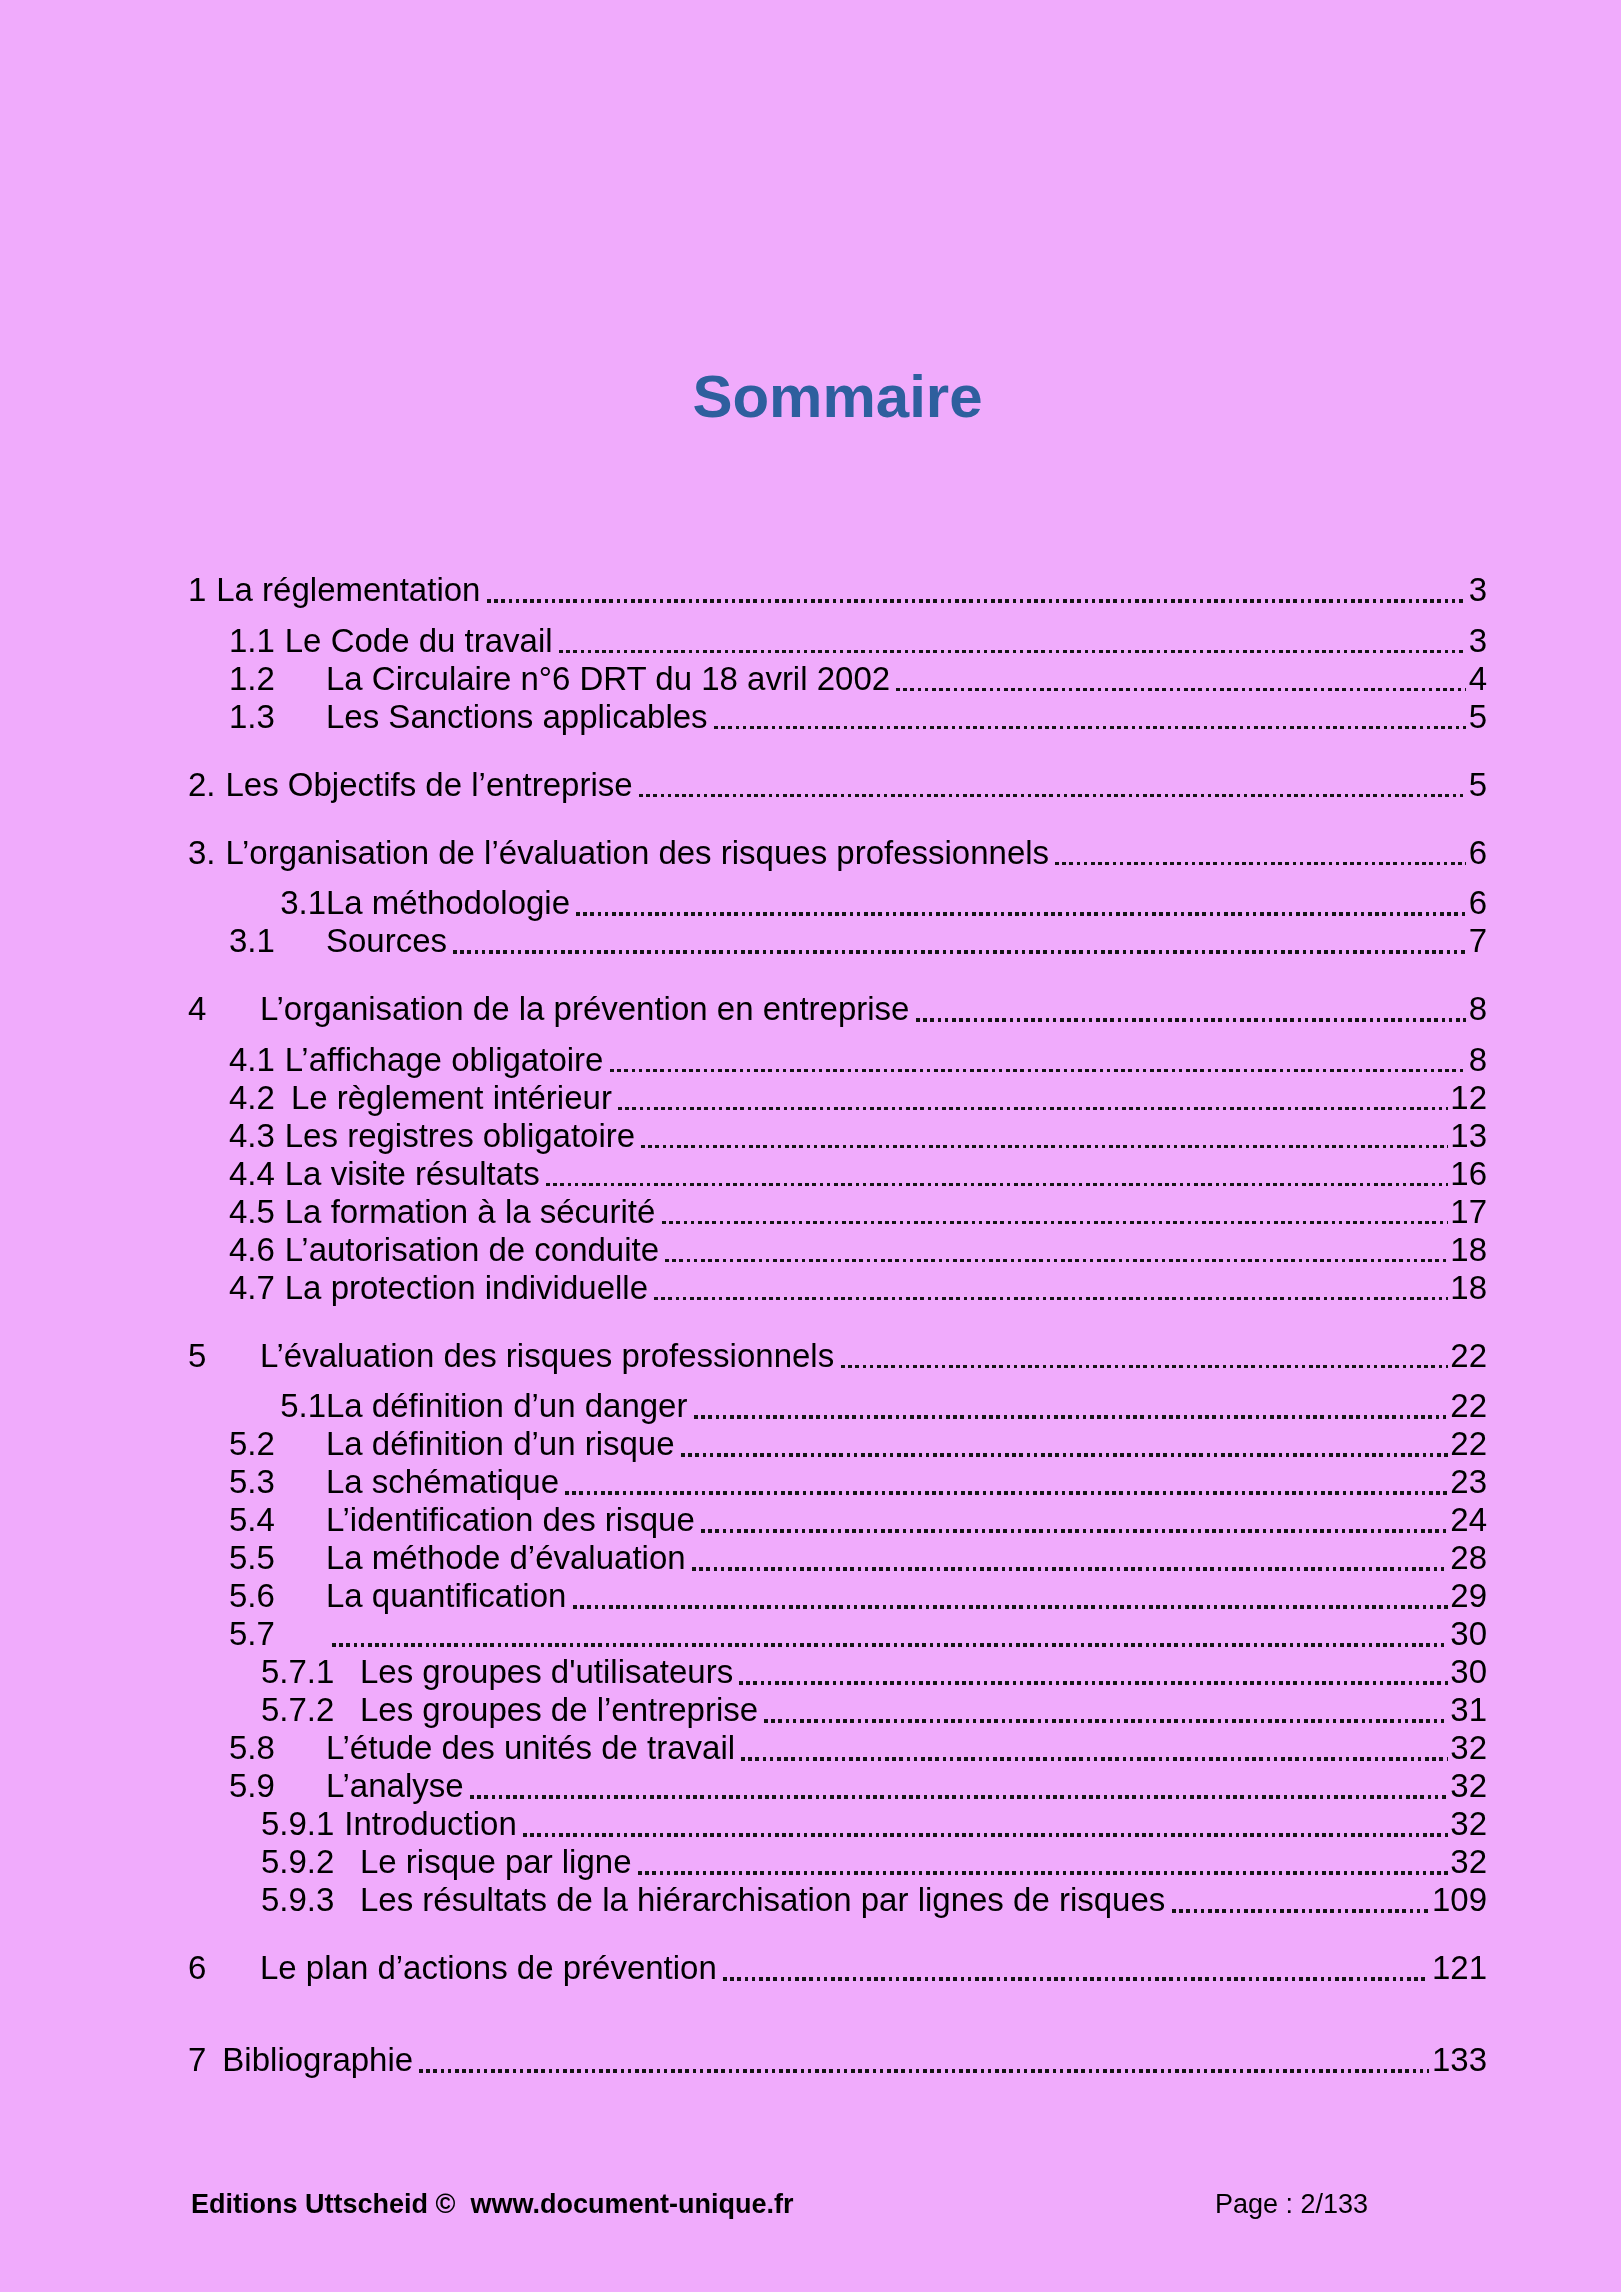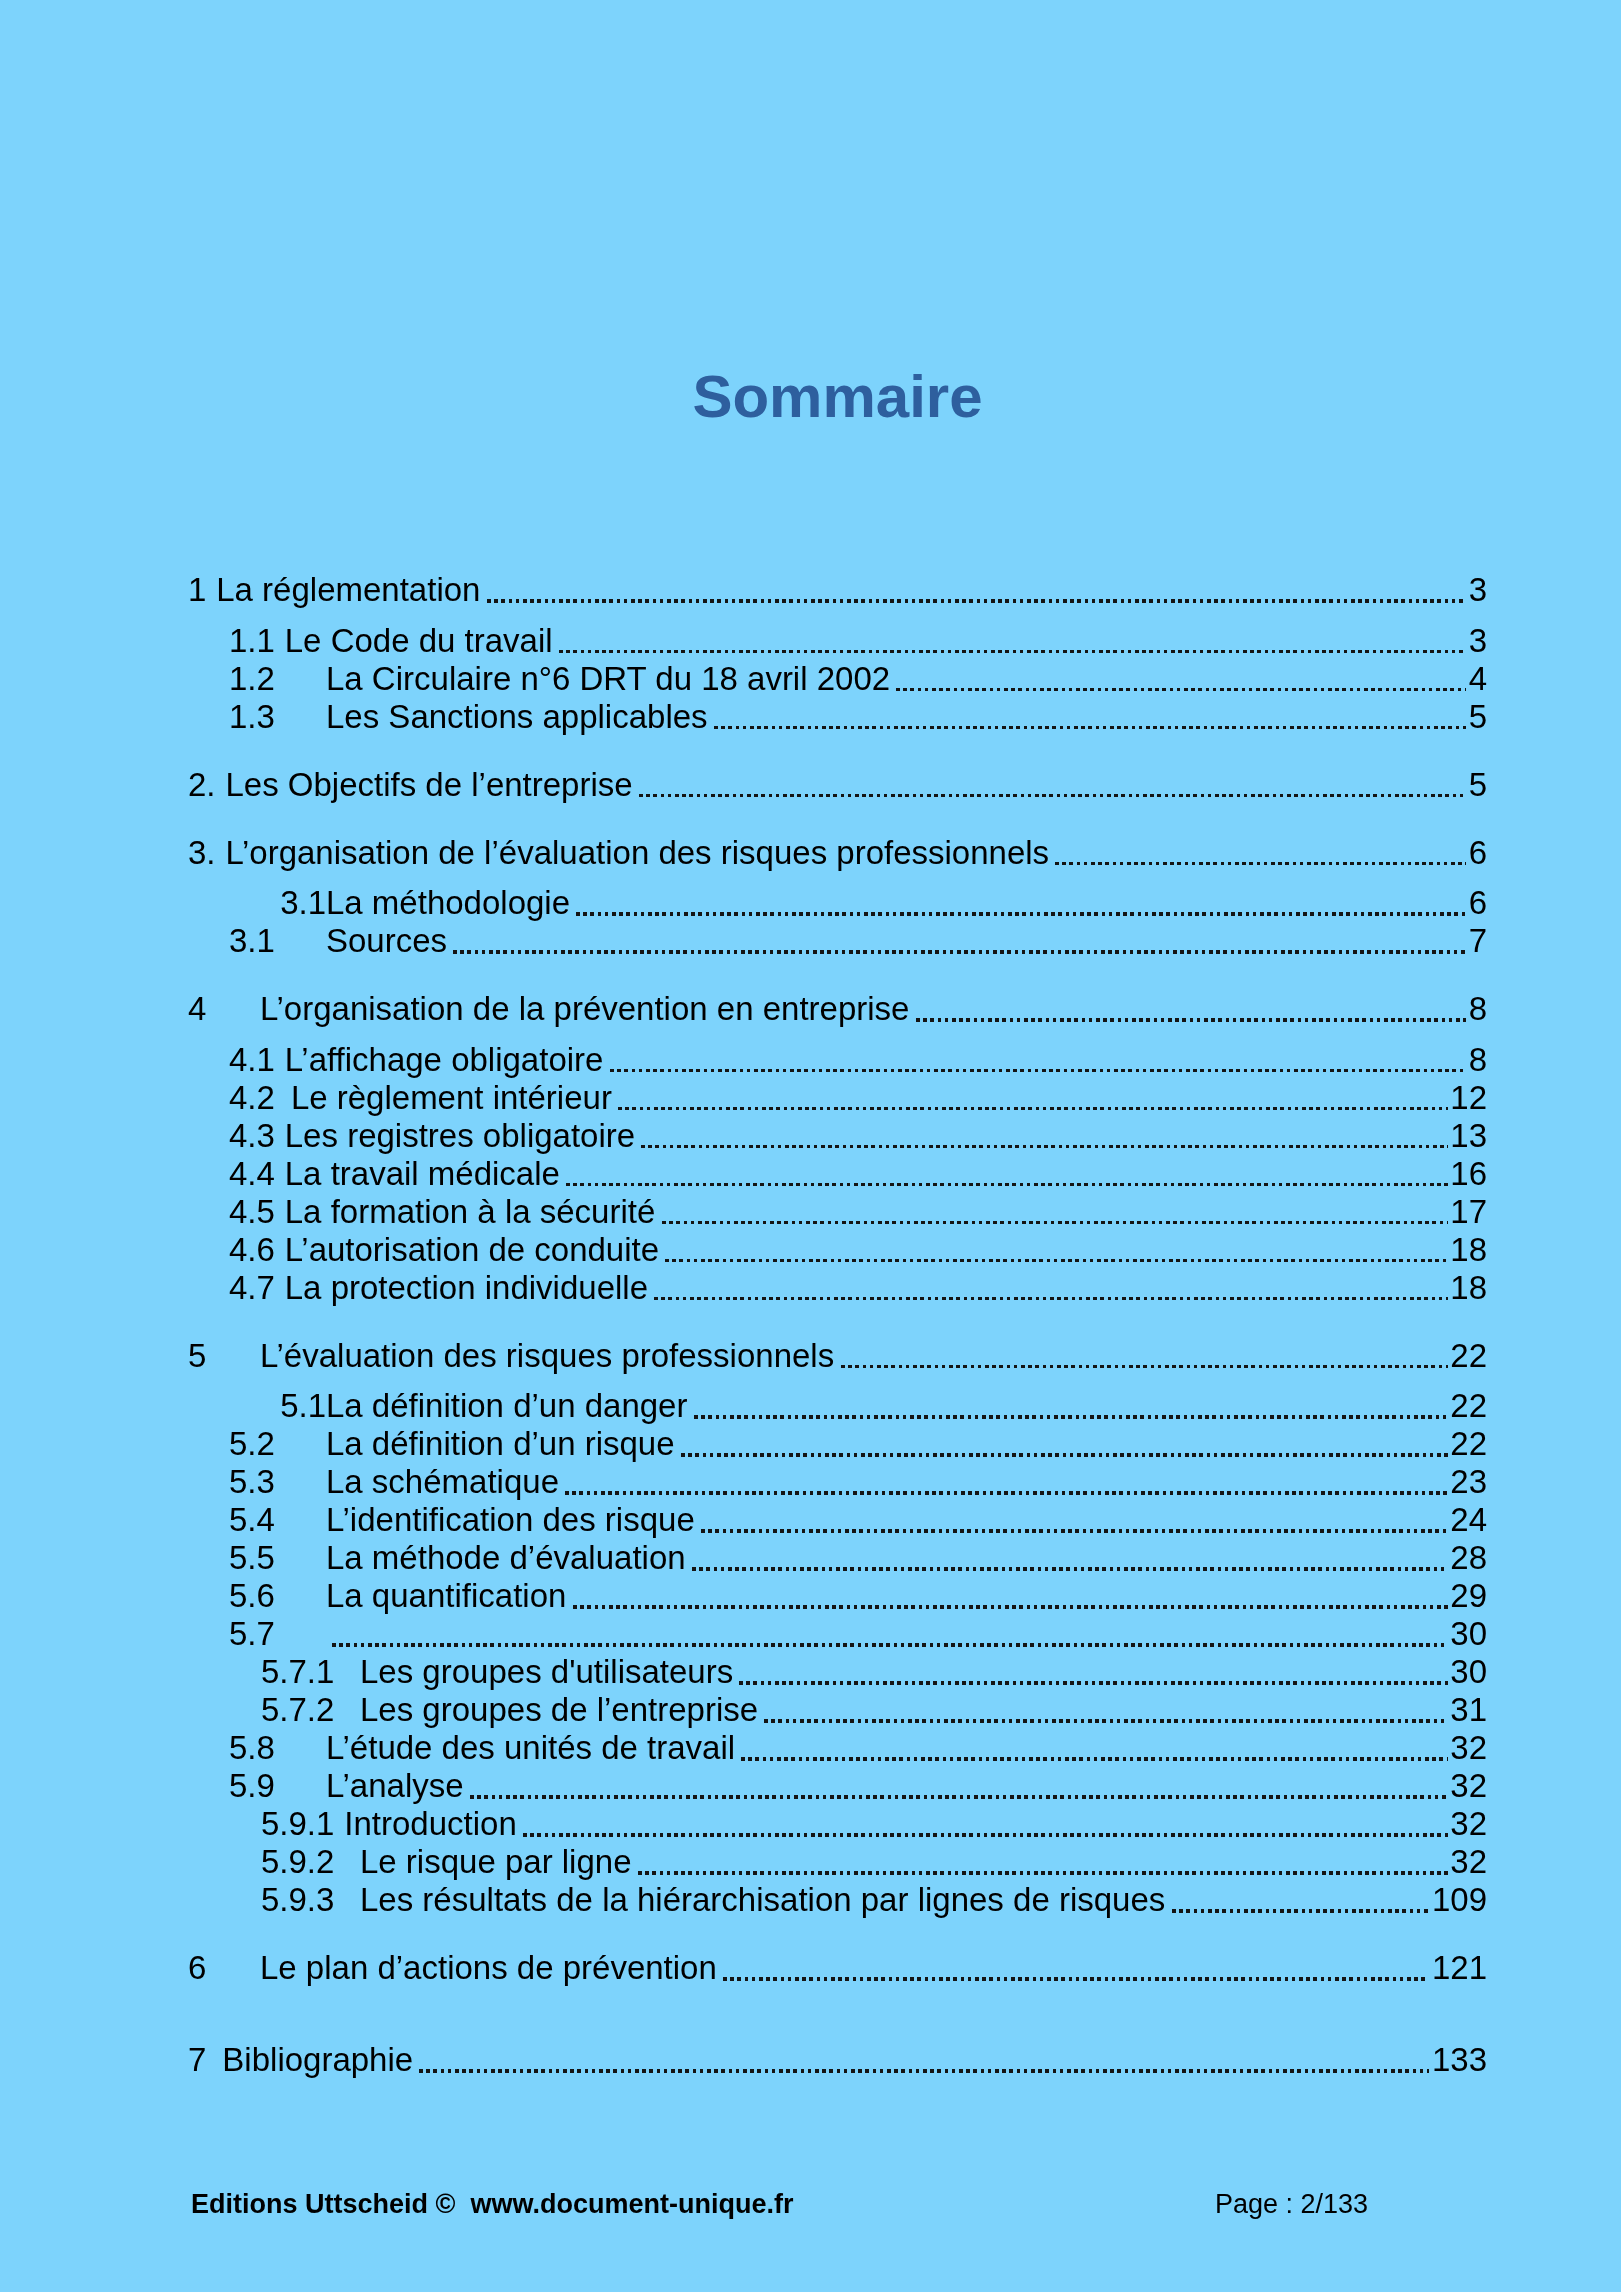--- a/index.html
+++ b/index.html
@@ -5,21 +5,21 @@
   html, body {
     margin: 0;
     padding: 0;
     background: #ffffff;
   }
   .page {
     position: relative;
     width: 1621px;
     height: 2293px;
     margin: 0 auto;
-    background: #7dd3fc;
+    background: #f0abfc;
     box-sizing: border-box;
     padding: 0 134px 0 188px;
     font-family: "Liberation Sans", sans-serif;
     color: #000000;
     overflow: hidden;
   }
   .doc-title {
     margin: 365px 0 0 0;
     text-align: center;
     font-size: 60px;
@@ -162,21 +162,21 @@
         <span class="pg">12</span>
       </div>
       <div class="row l2 sp">
         <span class="num">4.3</span>
         <span class="txt">Les registres obligatoire</span>
         <span class="dots"></span>
         <span class="pg">13</span>
       </div>
       <div class="row l2 sp">
         <span class="num">4.4</span>
-        <span class="txt">La travail médicale</span>
+        <span class="txt">La visite résultats</span>
         <span class="dots"></span>
         <span class="pg">16</span>
       </div>
       <div class="row l2 sp">
         <span class="num">4.5</span>
         <span class="txt">La formation à la sécurité</span>
         <span class="dots"></span>
         <span class="pg">17</span>
       </div>
       <div class="row l2 sp">

